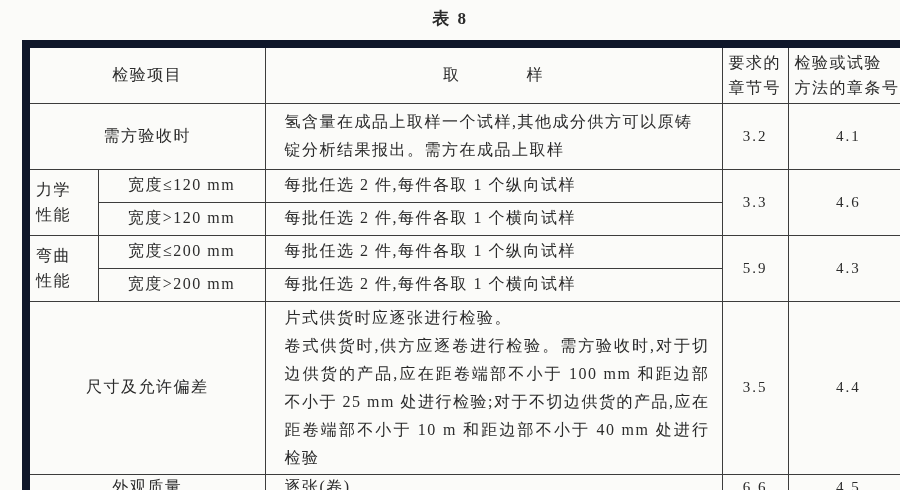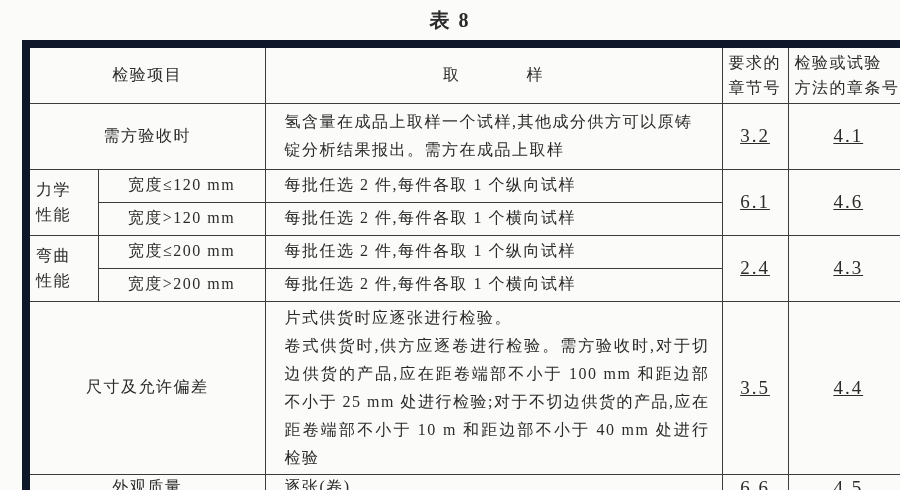--- a/index.html
+++ b/index.html
@@ -6,21 +6,21 @@
   html, body {
     margin: 0; padding: 0;
     width: 900px; height: 490px;
     background: #fbfbf9;
     color: #2b2b2b;
     font-family: "Liberation Serif", "DejaVu Serif", serif;
   }
   .caption {
     text-align: center;
     font-weight: bold;
-    font-size: 20px;
+    font-size: 17px;
     letter-spacing: 2px;
     padding-top: 7px;
     height: 40px;
   }
   table.doc-table {
     border-collapse: collapse;
     table-layout: fixed;
     margin-left: 22px;
     width: 886px;
     border: 8px solid #0f172a;
@@ -35,21 +35,21 @@
     overflow: hidden;
   }
   tr.r-header  td, tr.r-header  th { height: 59px; }
   tr.r-chem    td { height: 66px; }
   tr.r-sub     td { height: 33px; }
   tr.r-dims    td { height: 139px; }
   tr.r-appear  td { height: 18px; }
   .c { text-align: center; }
   .l { text-align: left; padding-left: 19px; padding-right: 12px; }
   .just { text-align: justify; }
-  .num { font-size: 19px; letter-spacing: 2px; text-decoration: underline; }
+  .num { font-size: 15px; letter-spacing: 2px; }
   .two-line div { line-height: 25px; text-align: left; }
   .sampling-head {
     display: flex;
     justify-content: center;
     gap: 66px;
   }
   .para { line-height: 28px; }
   .chem-para { line-height: 28px; }
 </style>
 </head>
@@ -94,36 +94,36 @@
       <td class="c num">4.1</td>
     </tr>
 
     <tr class="r-sub">
       <td rowspan="2" class="c two-line">
         <div>力学</div>
         <div>性能</div>
       </td>
       <td class="c">宽度≤120 mm</td>
       <td class="l">每批任选 2 件,每件各取 1 个纵向试样</td>
-      <td rowspan="2" class="c num">6.1</td>
+      <td rowspan="2" class="c num">3.3</td>
       <td rowspan="2" class="c num">4.6</td>
     </tr>
     <tr class="r-sub">
       <td class="c">宽度&gt;120 mm</td>
       <td class="l">每批任选 2 件,每件各取 1 个横向试样</td>
     </tr>
 
     <tr class="r-sub">
       <td rowspan="2" class="c two-line">
         <div>弯曲</div>
         <div>性能</div>
       </td>
       <td class="c">宽度≤200 mm</td>
       <td class="l">每批任选 2 件,每件各取 1 个纵向试样</td>
-      <td rowspan="2" class="c num">2.4</td>
+      <td rowspan="2" class="c num">5.9</td>
       <td rowspan="2" class="c num">4.3</td>
     </tr>
     <tr class="r-sub">
       <td class="c">宽度&gt;200 mm</td>
       <td class="l">每批任选 2 件,每件各取 1 个横向试样</td>
     </tr>
 
     <tr class="r-dims">
       <td colspan="2" class="c">尺寸及允许偏差</td>
       <td class="l">

